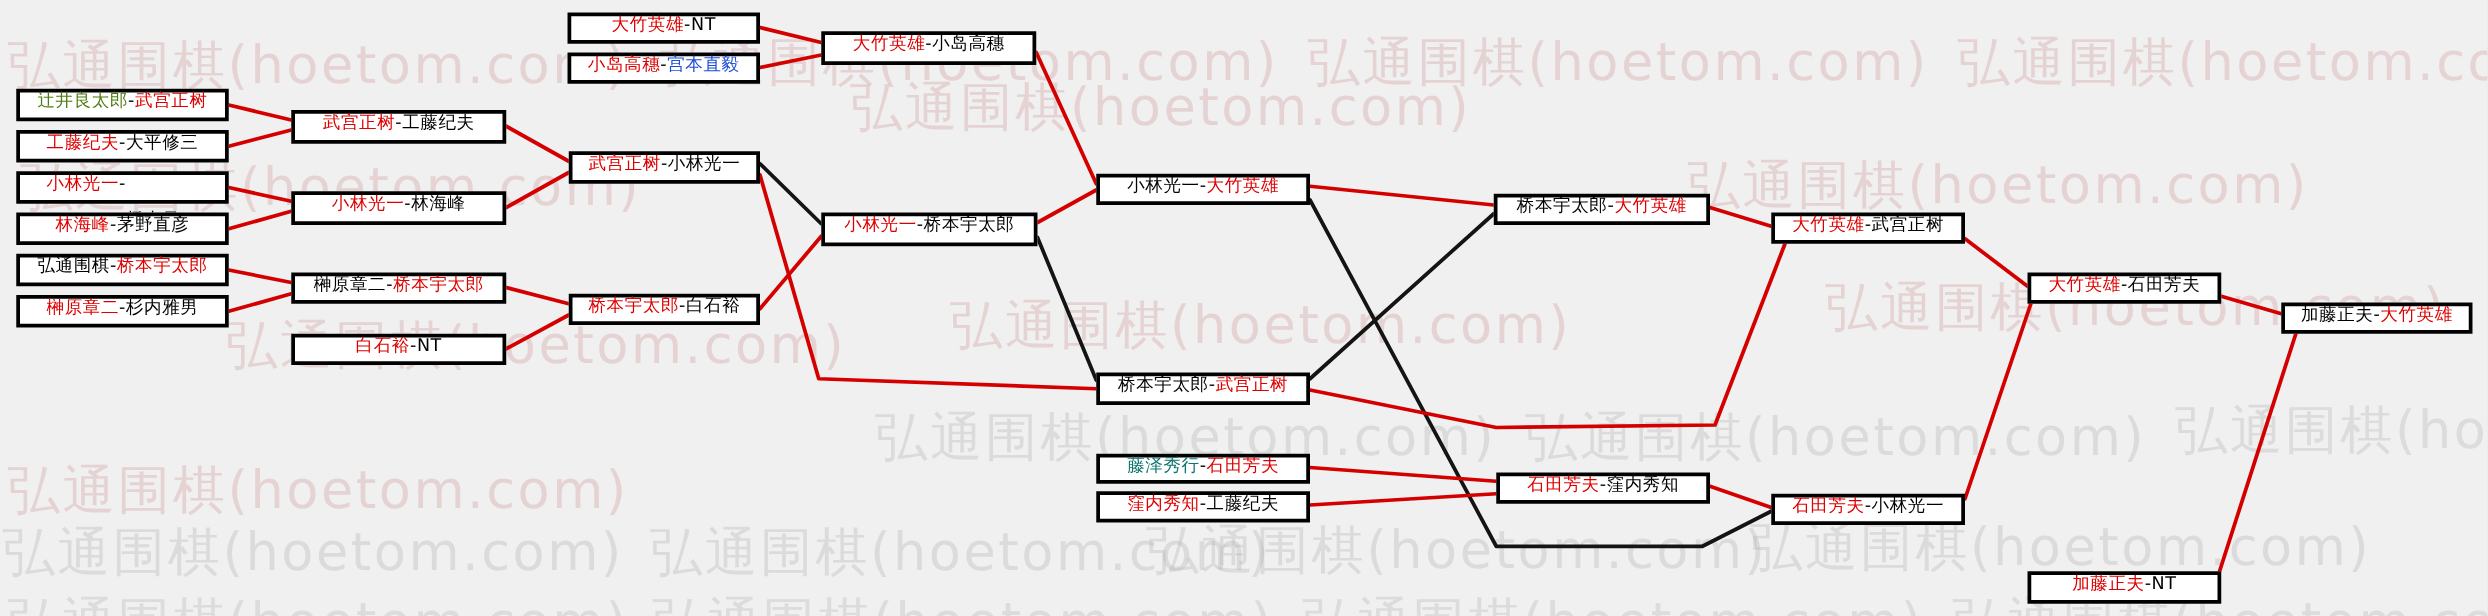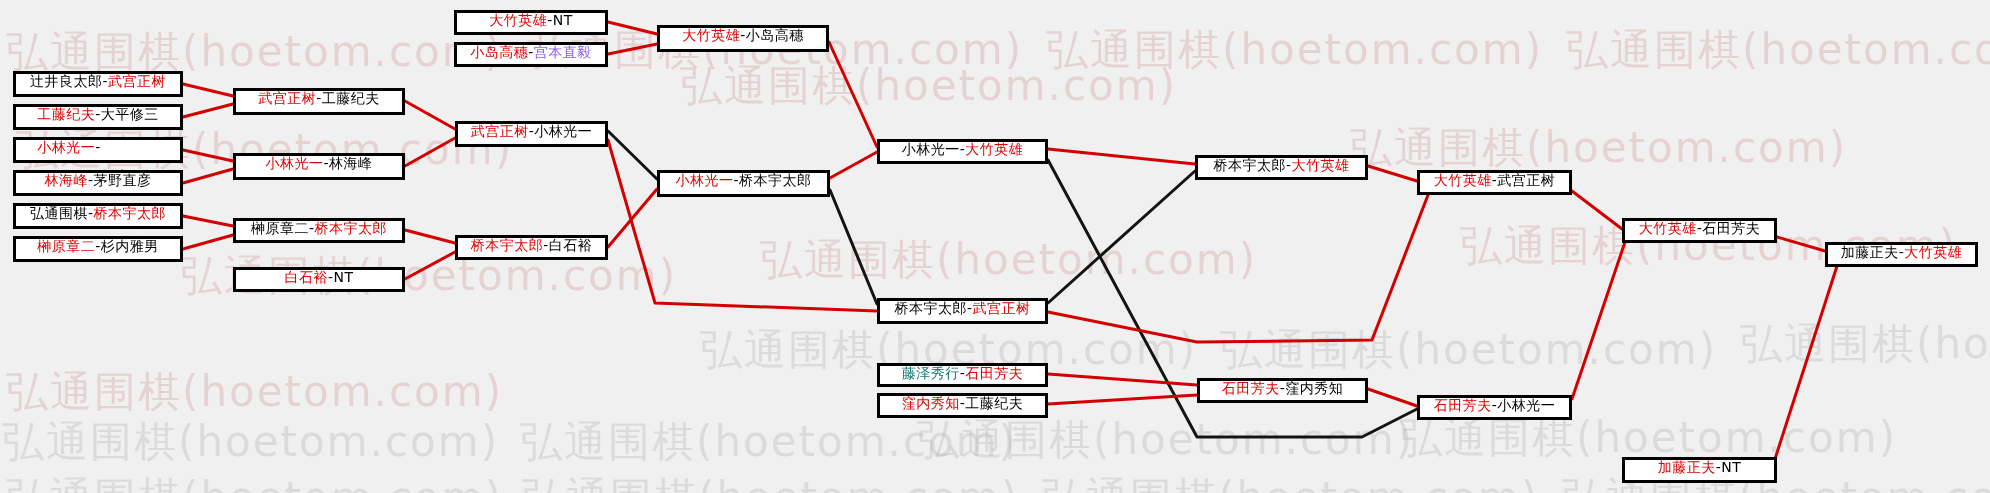--- a/index.html
+++ b/index.html
@@ -91,21 +91,21 @@
       <polyline points="1048,404 1197,395" fill="none" stroke="#d40000" stroke-width="3" stroke-linecap="round" stroke-linejoin="round"></polyline>
       <polyline points="1368,166 1417,181" fill="none" stroke="#d40000" stroke-width="3" stroke-linecap="round" stroke-linejoin="round"></polyline>
       <polyline points="1368,389 1417,406" fill="none" stroke="#d40000" stroke-width="3" stroke-linecap="round" stroke-linejoin="round"></polyline>
       <polyline points="1572,191 1622,229" fill="none" stroke="#d40000" stroke-width="3" stroke-linecap="round" stroke-linejoin="round"></polyline>
       <polyline points="1572,399 1625,242" fill="none" stroke="#d40000" stroke-width="3" stroke-linecap="round" stroke-linejoin="round"></polyline>
       <polyline points="1777,237 1825,251" fill="none" stroke="#d40000" stroke-width="3" stroke-linecap="round" stroke-linejoin="round"></polyline>
       <polyline points="1775,459 1837,266" fill="none" stroke="#d40000" stroke-width="3" stroke-linecap="round" stroke-linejoin="round"></polyline>
     </svg>
   <div id="box-layer">
       <div class="match" style="left: 13px; top: 71px; width: 170px; height: 26px; background: rgb(255, 255, 255); border-color: rgb(0, 0, 0);">
-        <span style="color: #000000;">辻井良太郎</span>
+        <span style="color: #4d7c0f;">辻井良太郎</span>
         <span style="color: rgb(0, 0, 0);">-</span>
         <span style="color: rgb(221, 0, 0);">武宫正树</span>
       </div>
       <div class="match" style="left: 13px; top: 104px; width: 170px; height: 26px; background: rgb(255, 255, 255); border-color: rgb(0, 0, 0);">
         <span style="color: rgb(221, 0, 0);">工藤纪夫</span>
         <span style="color: rgb(0, 0, 0);">-</span>
         <span style="color: rgb(0, 0, 0);">大平修三</span>
       </div>
       <div class="match" style="left: 13px; top: 137px; width: 170px; height: 26px; background: rgb(255, 255, 255); border-color: rgb(0, 0, 0);">
         <span style="color: rgb(221, 0, 0);">小林光一</span>
@@ -148,21 +148,21 @@
         <span style="color: rgb(0, 0, 0);">NT</span>
       </div>
       <div class="match" style="left: 454px; top: 10px; width: 154px; height: 25px; background: rgb(255, 255, 255); border-color: rgb(0, 0, 0);">
         <span style="color: rgb(221, 0, 0);">大竹英雄</span>
         <span style="color: rgb(0, 0, 0);">-</span>
         <span style="color: rgb(0, 0, 0);">NT</span>
       </div>
       <div class="match" style="left: 454px; top: 42px; width: 154px; height: 25px; background: rgb(255, 255, 255); border-color: rgb(0, 0, 0);">
         <span style="color: rgb(221, 0, 0);">小岛高穗</span>
         <span style="color: rgb(0, 0, 0);">-</span>
-        <span style="color: #8b5cf6;">宫本直毅</span>
+        <span style="color: #1d4ed8;">宫本直毅</span>
       </div>
       <div class="match" style="left: 455px; top: 121px; width: 153px; height: 26px; background: rgb(255, 255, 255); border-color: rgb(0, 0, 0);">
         <span style="color: rgb(221, 0, 0);">武宫正树</span>
         <span style="color: rgb(0, 0, 0);">-</span>
         <span style="color: rgb(0, 0, 0);">小林光一</span>
       </div>
       <div class="match" style="left: 455px; top: 235px; width: 153px; height: 25px; background: rgb(255, 255, 255); border-color: rgb(0, 0, 0);">
         <span style="color: rgb(221, 0, 0);">桥本宇太郎</span>
         <span style="color: rgb(0, 0, 0);">-</span>
         <span style="color: rgb(0, 0, 0);">白石裕</span>

